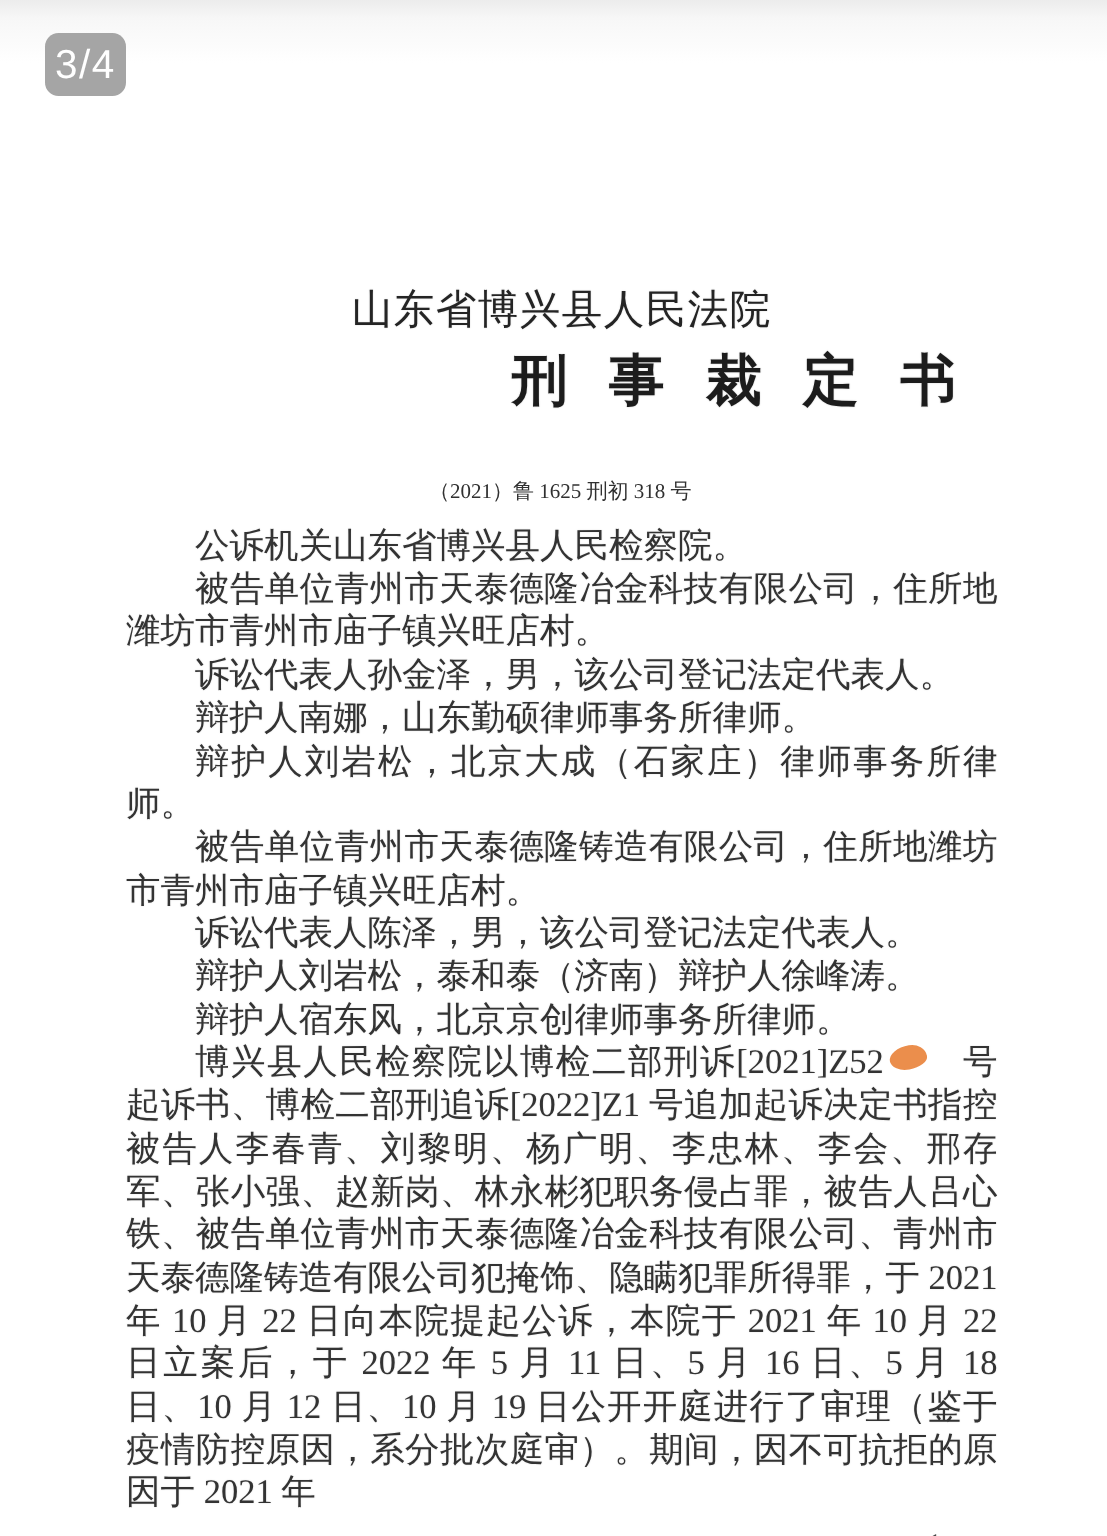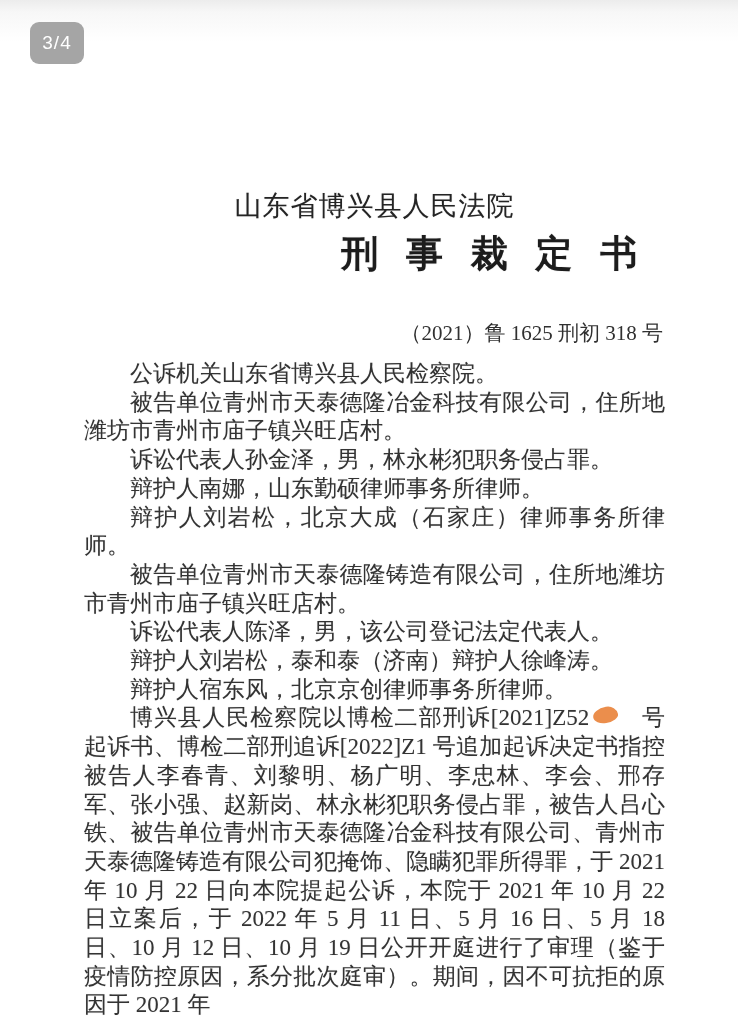--- a/index.html
+++ b/index.html
@@ -20,21 +20,21 @@
   .badge {
     position: absolute;
     left: 30px;
     top: 22px;
     width: 54px;
     height: 42px;
     background: #a5a5a5;
     border-radius: 9px;
     color: #ffffff;
     font-family: "Liberation Sans", "DejaVu Sans", sans-serif;
-    font-size: 19px;
+    font-size: 27px;
     font-weight: 500;
     display: flex;
     align-items: center;
     justify-content: center;
     letter-spacing: 1px;
   }
   .doc {
     position: absolute;
     left: 84px;
     top: 12px;
@@ -54,22 +54,22 @@
     text-align: right;
     font-size: 37px;
     font-weight: 700;
     letter-spacing: 0.75em;
     text-indent: 0.75em;
     color: #1c1c1c;
     text-shadow: 0 0 1px rgba(40,40,40,0.3);
   }
   .case-number {
     margin-top: 40px;
-    text-align: right;
-    font-size: 21px;
+    text-align: center;
+    font-size: 14px;
     color: #303030;
     padding-right: 2px;
   }
   .body {
     margin-top: 13px;
     font-size: 23px;
     line-height: 28.7px;
     text-align: justify;
     color: #333333;
     text-shadow: 0 0 1px rgba(70,70,70,0.22);
@@ -115,21 +115,21 @@
 
     <div class="court-name">山东省博兴县人民法院</div>
 
     <div class="doc-type">刑事裁定书</div>
 
     <div class="case-number">（2021）鲁 1625 刑初 318 号</div>
 
     <div class="body">
         <p class="para"><span>公诉机关山东省博兴县人民检察院。</span></p>
         <p class="para"><span>被告单位青州市天泰德隆冶金科技有限公司，住所地潍坊市青州市庙子镇兴旺店村。</span></p>
-        <p class="para"><span>诉讼代表人孙金泽，男，林永彬犯职务侵占罪。</span></p>
+        <p class="para"><span>诉讼代表人孙金泽，男，该公司登记法定代表人。</span></p>
         <p class="para"><span>辩护人南娜，山东勤硕律师事务所律师。</span></p>
         <p class="para"><span>辩护人刘岩松，北京大成（石家庄）律师事务所律师。</span></p>
         <p class="para"><span>被告单位青州市天泰德隆铸造有限公司，住所地潍坊市青州市庙子镇兴旺店村。</span></p>
         <p class="para"><span>诉讼代表人陈泽，男，该公司登记法定代表人。</span></p>
         <p class="para"><span>辩护人刘岩松，泰和泰（济南）辩护人徐峰涛。</span></p>
         <p class="para"><span>辩护人宿东风，北京京创律师事务所律师。</span></p>
         <p class="para"><span>博兴县人民检察院以博检二部刑诉[2021]Z52 </span><span class="hl">号</span><span>起诉书、博检二部刑追诉[2022]Z1 号追加起诉决定书指控被告人李春青、刘黎明、杨广明、李忠林、李会、邢存军、张小强、赵新岗、林永彬犯职务侵占罪，被告人吕心铁、被告单位青州市天泰德隆冶金科技有限公司、青州市天泰德隆铸造有限公司犯掩饰、隐瞒犯罪所得罪，于 2021 年 10 月 22 日向本院提起公诉，本院于 2021 年 10 月 22 日立案后，于 2022 年 5 月 11 日、5 月 16 日、5 月 18 日、10 月 12 日、10 月 19 日公开开庭进行了审理（鉴于疫情防控原因，系分批次庭审）。期间，因不可抗拒的原因于 2021 年</span></p>
       </div>
 
     <div class="page-number">- 1 -</div>

